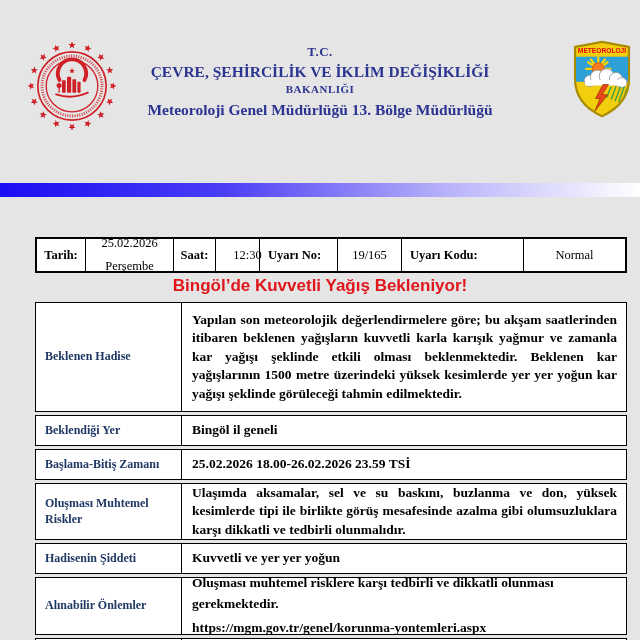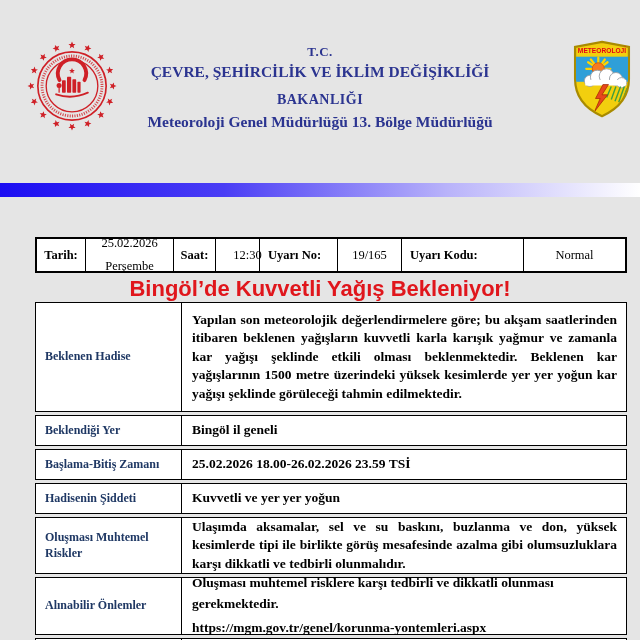--- a/index.html
+++ b/index.html
@@ -15,32 +15,32 @@
     position:relative;width:640px;height:640px;overflow:hidden;background:#e5e5e5;
     font-family:"Liberation Serif","DejaVu Serif",serif;color:#000;
   }
   
   .seal{position:absolute;left:22px;top:36px;}
   .shield{position:absolute;left:572px;top:40px;}
   .head-text{position:absolute;left:120px;right:120px;top:44px;text-align:center;
     color:var(--header_navy);font-weight:bold;line-height:1.25;}
   .head-tc{font-size:13px;letter-spacing:.5px;}
   .head-ministry{font-size:15.5px;margin-top:2px;}
-  .head-bakanlik{font-size:14px;margin-top:9px;letter-spacing:.5px;}
+  .head-bakanlik{font-size:11px;margin-top:1px;letter-spacing:.5px;}
   .head-directorate{font-size:15.5px;margin-top:4px;}
   
   .bar{position:absolute;left:0;top:183px;width:640px;height:14px;
     background:linear-gradient(to right,var(--bar_blue) 0%,#4a3df5 35%,#b9b3fa 70%,#ffffff 100%);}
   
   .section-title{position:absolute;left:0;top:208px;width:640px;text-align:center;
     font-family:"Liberation Sans","DejaVu Sans",sans-serif;font-weight:bold;
     font-size:13.5px;letter-spacing:.3px;color:var(--title_navy);}
   .headline{position:absolute;left:0;top:276px;width:640px;text-align:center;
     font-family:"Liberation Sans","DejaVu Sans",sans-serif;font-weight:bold;
-    font-size:22px;color:var(--headline_red);}
+    font-size:17px;color:var(--headline_red);}
   
   .info-table{position:absolute;left:35px;top:237px;width:592px;height:36px;
     border:2px solid var(--border_black);display:flex;align-items:stretch;background:#fff;}
   .info-cell{border-left:1.5px solid var(--border_black);display:flex;flex-direction:column;
     justify-content:center;font-size:12.5px;padding:1px 4px;}
   .info-cell:first-child{border-left:none;}
   .info-label{font-weight:bold;}
   .c-center{align-items:center;text-align:center;}
   .c-left{align-items:flex-start;text-align:left;padding-left:8px;}
   .w-tarih{width:48px;} .w-date{width:88px;gap:8px;} .w-saat{width:42px;} .w-time{width:44px;padding-left:24px;}
@@ -177,28 +177,28 @@
     <div class="row r2">
       <div class="row-label">Beklendiği Yer</div>
       <div class="row-value">Bingöl il geneli</div>
     </div>
 
     <div class="row r3">
       <div class="row-label">Başlama-Bitiş Zamanı</div>
       <div class="row-value">25.02.2026 18.00-26.02.2026 23.59 TSİ</div>
     </div>
 
+    <div class="row r5">
+      <div class="row-label">Oluşması Muhtemel Riskler</div>
+      <div class="row-value just">Ulaşımda aksamalar, sel ve su baskını, buzlanma ve don, yüksek kesimlerde tipi ile birlikte görüş mesafesinde azalma gibi olumsuzluklara karşı dikkatli ve tedbirli olunmalıdır.</div>
+    </div>
+
     <div class="row r4">
       <div class="row-label">Hadisenin Şiddeti</div>
       <div class="row-value">Kuvvetli ve yer yer yoğun</div>
-    </div>
-
-    <div class="row r5">
-      <div class="row-label">Oluşması Muhtemel Riskler</div>
-      <div class="row-value just">Ulaşımda aksamalar, sel ve su baskını, buzlanma ve don, yüksek kesimlerde tipi ile birlikte görüş mesafesinde azalma gibi olumsuzluklara karşı dikkatli ve tedbirli olunmalıdır.</div>
     </div>
 
     <div class="row r6">
       <div class="row-label">Alınabilir Önlemler</div>
       <div class="row-value">
         <div>Oluşması muhtemel risklere karşı tedbirli ve dikkatli olunması gerekmektedir.</div>
         <div class="link-line">https://mgm.gov.tr/genel/korunma-yontemleri.aspx</div>
       </div>
     </div>
 

